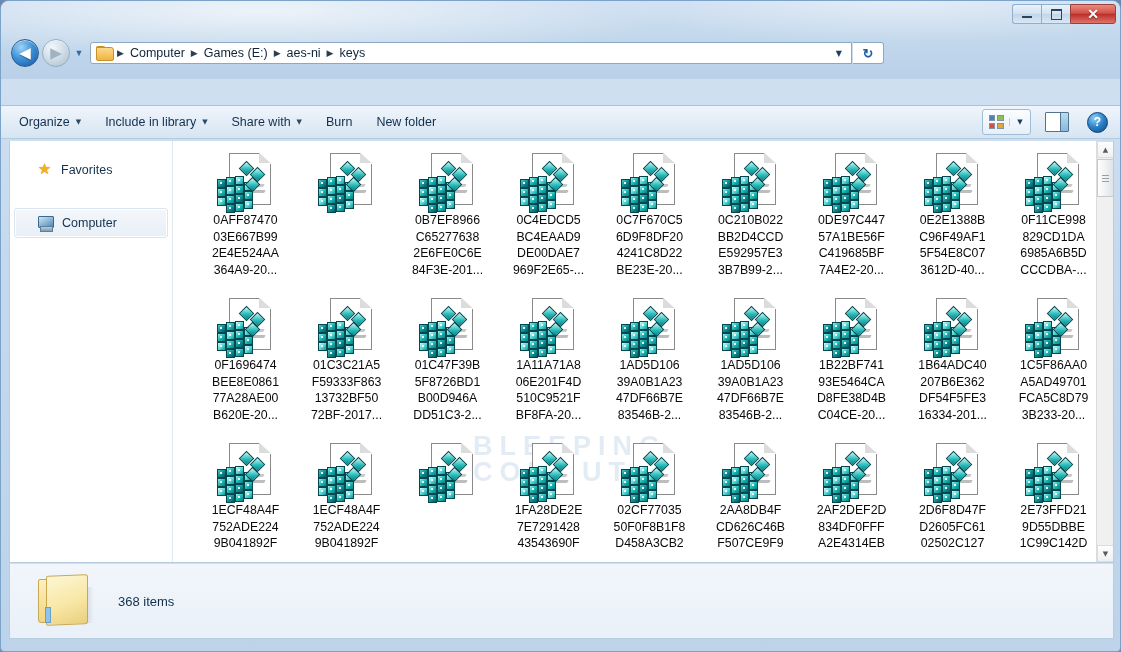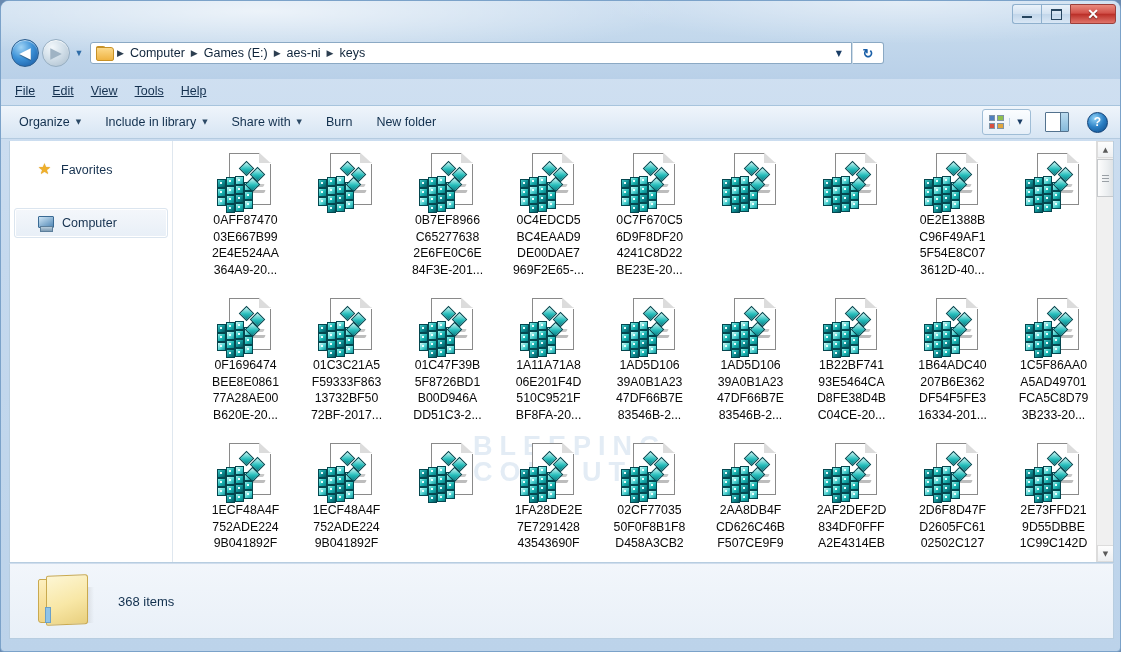--- a/index.html
+++ b/index.html
@@ -286,27 +286,20 @@
       <div class="addrdrop">
         <span>▼</span>
       </div>
     </div>
     <div class="refreshbtn">
       <span>↻</span>
     </div>
 
   </div>
 
-  <div class="menubar">
-    <div class="menuitem"><u>File</u></div>
-    <div class="menuitem"><u>Edit</u></div>
-    <div class="menuitem"><u>View</u></div>
-    <div class="menuitem"><u>Tools</u></div>
-    <div class="menuitem"><u>Help</u></div>
-  </div>
 
   <div class="toolbar">
     <div class="tbitem">
       <span>Organize</span>
       <span class="tbcaret">▼</span>
     </div>
     <div class="tbitem">
       <span>Include in library</span>
       <span class="tbcaret">▼</span>
     </div>
@@ -734,77 +727,89 @@
                   <div class="dot" style="left: 2px; top: 2px;"></div>
                 </div>
                 <div class="blk lt" style="left: 27px; top: 35px;">
                   <div class="dot" style="left: 2px; top: 2px;"></div>
                 </div>
                 <div class="dia" style="left: 24px; top: -2px;"></div>
                 <div class="dia" style="left: 35px; top: 4px;"></div>
                 <div class="dia" style="left: 30px; top: 14px;"></div>
               </div>
             </div>
-          </div>
-          <div class="fileitem">
-            <div class="ficon">
-              <div class="page"></div>
-              <div class="pgfold"></div>
-              <div class="swoosh">
-                <i></i>
-                <i></i>
-                <i></i>
-              </div>
-              <div class="cube">
-                <div class="blk dk" style="left: 0px; top: 14px;">
-                  <div class="dot" style="left: 2px; top: 2px;"></div>
-                </div>
-                <div class="blk " style="left: 9px; top: 12px;">
-                  <div class="dot" style="left: 2px; top: 2px;"></div>
-                </div>
-                <div class="blk lt" style="left: 18px; top: 11px;">
-                  <div class="dot" style="left: 2px; top: 2px;"></div>
-                </div>
-                <div class="blk " style="left: 0px; top: 23px;">
-                  <div class="dot" style="left: 2px; top: 2px;"></div>
-                </div>
-                <div class="blk lt" style="left: 9px; top: 21px;">
-                  <div class="dot" style="left: 2px; top: 2px;"></div>
-                </div>
-                <div class="blk " style="left: 18px; top: 20px;">
-                  <div class="dot" style="left: 2px; top: 2px;"></div>
-                </div>
-                <div class="blk lt" style="left: 27px; top: 17px;">
-                  <div class="dot" style="left: 2px; top: 2px;"></div>
-                </div>
-                <div class="blk lt" style="left: 0px; top: 32px;">
-                  <div class="dot" style="left: 2px; top: 2px;"></div>
-                </div>
-                <div class="blk " style="left: 9px; top: 30px;">
-                  <div class="dot" style="left: 2px; top: 2px;"></div>
-                </div>
-                <div class="blk dk" style="left: 18px; top: 29px;">
-                  <div class="dot" style="left: 2px; top: 2px;"></div>
-                </div>
-                <div class="blk " style="left: 27px; top: 26px;">
-                  <div class="dot" style="left: 2px; top: 2px;"></div>
-                </div>
-                <div class="blk dk" style="left: 9px; top: 39px;">
-                  <div class="dot" style="left: 2px; top: 2px;"></div>
-                </div>
-                <div class="blk " style="left: 18px; top: 38px;">
-                  <div class="dot" style="left: 2px; top: 2px;"></div>
-                </div>
-                <div class="blk lt" style="left: 27px; top: 35px;">
-                  <div class="dot" style="left: 2px; top: 2px;"></div>
-                </div>
-                <div class="dia" style="left: 24px; top: -2px;"></div>
-                <div class="dia" style="left: 35px; top: 4px;"></div>
-                <div class="dia" style="left: 30px; top: 14px;"></div>
-              </div>
+            <div class="fname">
+              <span>0C210B022</span>
+              <span>BB2D4CCD</span>
+              <span>E592957E3</span>
+              <span>3B7B99-2...</span>
+            </div>
+          </div>
+          <div class="fileitem">
+            <div class="ficon">
+              <div class="page"></div>
+              <div class="pgfold"></div>
+              <div class="swoosh">
+                <i></i>
+                <i></i>
+                <i></i>
+              </div>
+              <div class="cube">
+                <div class="blk dk" style="left: 0px; top: 14px;">
+                  <div class="dot" style="left: 2px; top: 2px;"></div>
+                </div>
+                <div class="blk " style="left: 9px; top: 12px;">
+                  <div class="dot" style="left: 2px; top: 2px;"></div>
+                </div>
+                <div class="blk lt" style="left: 18px; top: 11px;">
+                  <div class="dot" style="left: 2px; top: 2px;"></div>
+                </div>
+                <div class="blk " style="left: 0px; top: 23px;">
+                  <div class="dot" style="left: 2px; top: 2px;"></div>
+                </div>
+                <div class="blk lt" style="left: 9px; top: 21px;">
+                  <div class="dot" style="left: 2px; top: 2px;"></div>
+                </div>
+                <div class="blk " style="left: 18px; top: 20px;">
+                  <div class="dot" style="left: 2px; top: 2px;"></div>
+                </div>
+                <div class="blk lt" style="left: 27px; top: 17px;">
+                  <div class="dot" style="left: 2px; top: 2px;"></div>
+                </div>
+                <div class="blk lt" style="left: 0px; top: 32px;">
+                  <div class="dot" style="left: 2px; top: 2px;"></div>
+                </div>
+                <div class="blk " style="left: 9px; top: 30px;">
+                  <div class="dot" style="left: 2px; top: 2px;"></div>
+                </div>
+                <div class="blk dk" style="left: 18px; top: 29px;">
+                  <div class="dot" style="left: 2px; top: 2px;"></div>
+                </div>
+                <div class="blk " style="left: 27px; top: 26px;">
+                  <div class="dot" style="left: 2px; top: 2px;"></div>
+                </div>
+                <div class="blk dk" style="left: 9px; top: 39px;">
+                  <div class="dot" style="left: 2px; top: 2px;"></div>
+                </div>
+                <div class="blk " style="left: 18px; top: 38px;">
+                  <div class="dot" style="left: 2px; top: 2px;"></div>
+                </div>
+                <div class="blk lt" style="left: 27px; top: 35px;">
+                  <div class="dot" style="left: 2px; top: 2px;"></div>
+                </div>
+                <div class="dia" style="left: 24px; top: -2px;"></div>
+                <div class="dia" style="left: 35px; top: 4px;"></div>
+                <div class="dia" style="left: 30px; top: 14px;"></div>
+              </div>
+            </div>
+            <div class="fname">
+              <span>0DE97C447</span>
+              <span>57A1BE56F</span>
+              <span>C419685BF</span>
+              <span>7A4E2-20...</span>
             </div>
           </div>
           <div class="fileitem">
             <div class="ficon">
               <div class="page"></div>
               <div class="pgfold"></div>
               <div class="swoosh">
                 <i></i>
                 <i></i>
                 <i></i>
@@ -913,20 +918,26 @@
                 <div class="blk " style="left: 18px; top: 38px;">
                   <div class="dot" style="left: 2px; top: 2px;"></div>
                 </div>
                 <div class="blk lt" style="left: 27px; top: 35px;">
                   <div class="dot" style="left: 2px; top: 2px;"></div>
                 </div>
                 <div class="dia" style="left: 24px; top: -2px;"></div>
                 <div class="dia" style="left: 35px; top: 4px;"></div>
                 <div class="dia" style="left: 30px; top: 14px;"></div>
               </div>
+            </div>
+            <div class="fname">
+              <span>0F11CE998</span>
+              <span>829CD1DA</span>
+              <span>6985A6B5D</span>
+              <span>CCCDBA-...</span>
             </div>
           </div>
           <div class="fileitem">
             <div class="ficon">
               <div class="page"></div>
               <div class="pgfold"></div>
               <div class="swoosh">
                 <i></i>
                 <i></i>
                 <i></i>

